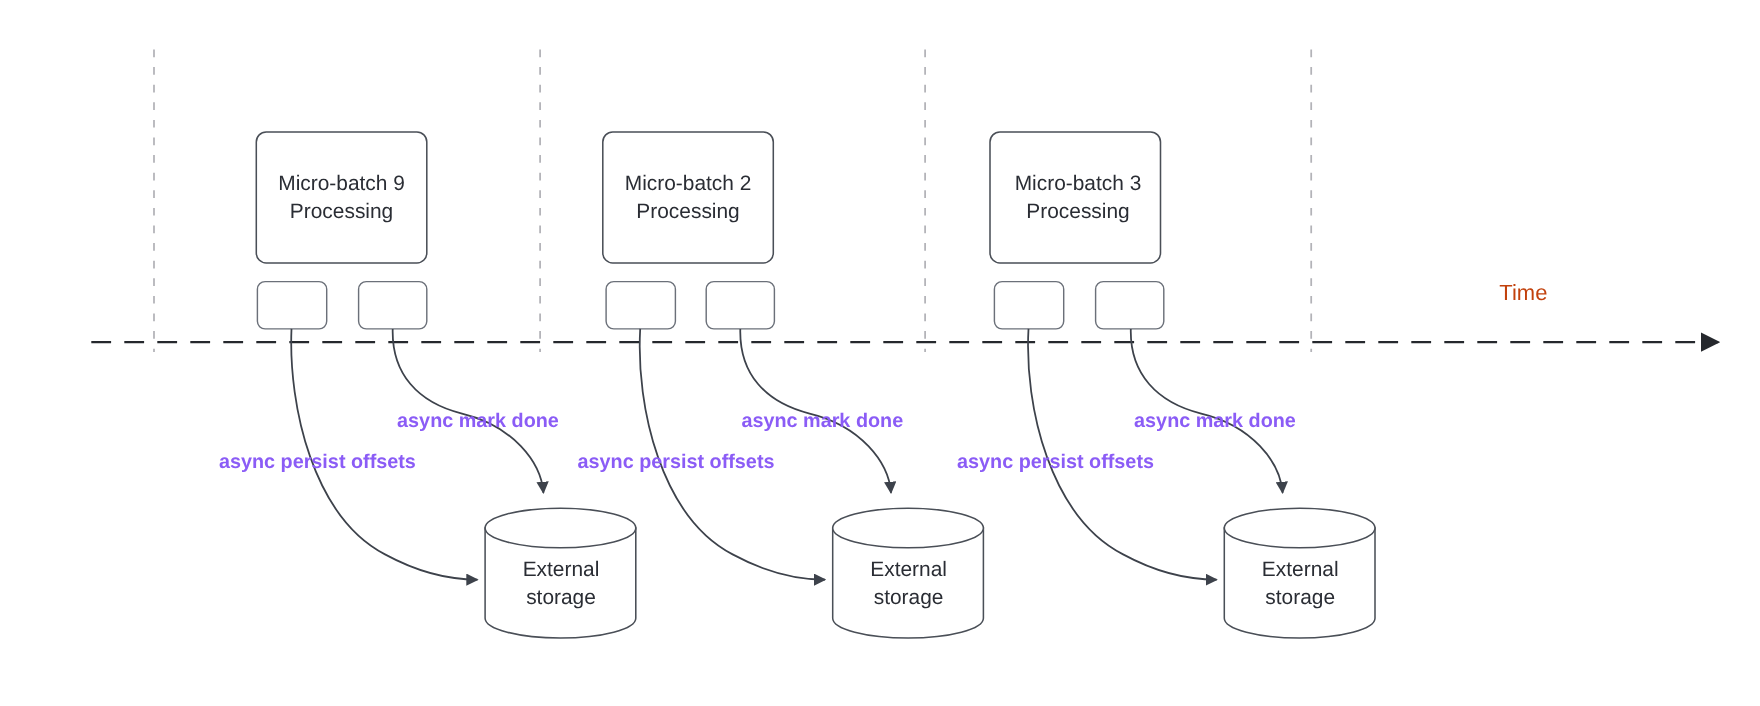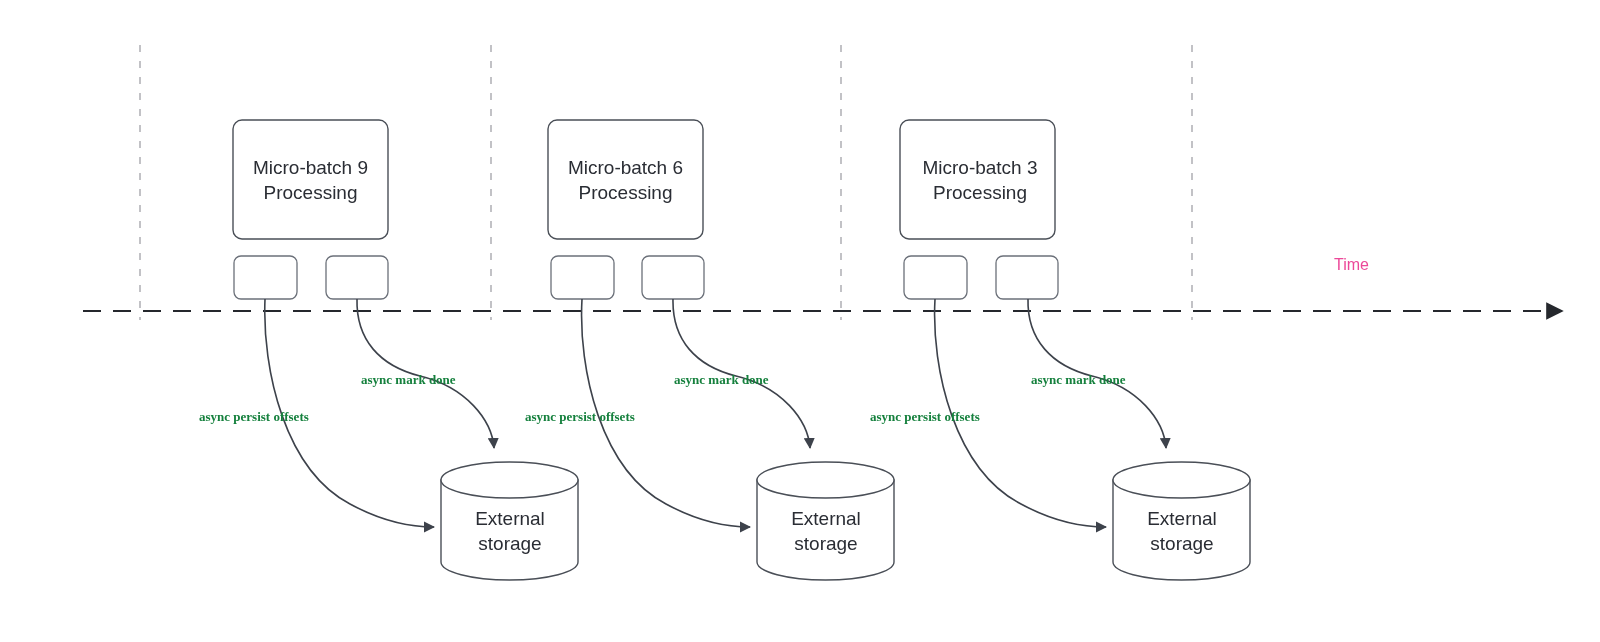--- a/index.html
+++ b/index.html
@@ -27,31 +27,32 @@
     text-align: center;
     color: #2a2d34;
     font-size: 19px;
     line-height: 25px;
     font-family: "Liberation Sans", sans-serif;
     white-space: pre-line;
     pointer-events: none;
   }
   .edge-label {
     position: absolute;
-    color: #15803d;
-    font-size: 13px;
+    color: #8b5cf6;
+    font-size: 18px;
     font-weight: bold;
-    font-family: Liberation Serif, serif;
+    font-family: Liberation Sans, sans-serif;
     white-space: nowrap;
   }
   .axis-label {
     position: absolute;
-    color: #ec4899;
-    font-size: 16px;
+    color: #c2410c;
+    font-size: 20px;
     font-family: "Liberation Sans", sans-serif;
+    margin-left: 29px;
   }
 </style>
 </head>
 <body>
 
 <div id="canvas">
 
   <svg class="layer" viewBox="0 0 1600 642" xmlns="http://www.w3.org/2000/svg">
     <defs>
       <marker id="arrowSolid" viewBox="0 0 10 10" refX="9" refY="5" markerWidth="7" markerHeight="7" orient="auto-start-reverse">
@@ -112,21 +113,21 @@
 
   <div class="axis-label" style="left:1334px; top:256px;">Time</div>
 
   <div class="box-label" style="left:233px; top:155px; width:155px;">Micro-batch 9
 Processing</div>
   <div class="edge-label" style="left:199px; top:409px;">async persist offsets</div>
   <div class="edge-label" style="left:361px; top:372px;">async mark done</div>
   <div class="box-label" style="left:441px; top:506px; width:138px;">External
 storage</div>
 
-  <div class="box-label" style="left:548px; top:155px; width:155px;">Micro-batch 6
+  <div class="box-label" style="left:548px; top:155px; width:155px;">Micro-batch 2
 Processing</div>
   <div class="edge-label" style="left:525px; top:409px;">async persist offsets</div>
   <div class="edge-label" style="left:674px; top:372px;">async mark done</div>
   <div class="box-label" style="left:757px; top:506px; width:138px;">External
 storage</div>
 
   <div class="box-label" style="left:900px; top:155px; width:160px;">Micro-batch 3
 Processing</div>
   <div class="edge-label" style="left:870px; top:409px;">async persist offsets</div>
   <div class="edge-label" style="left:1031px; top:372px;">async mark done</div>

